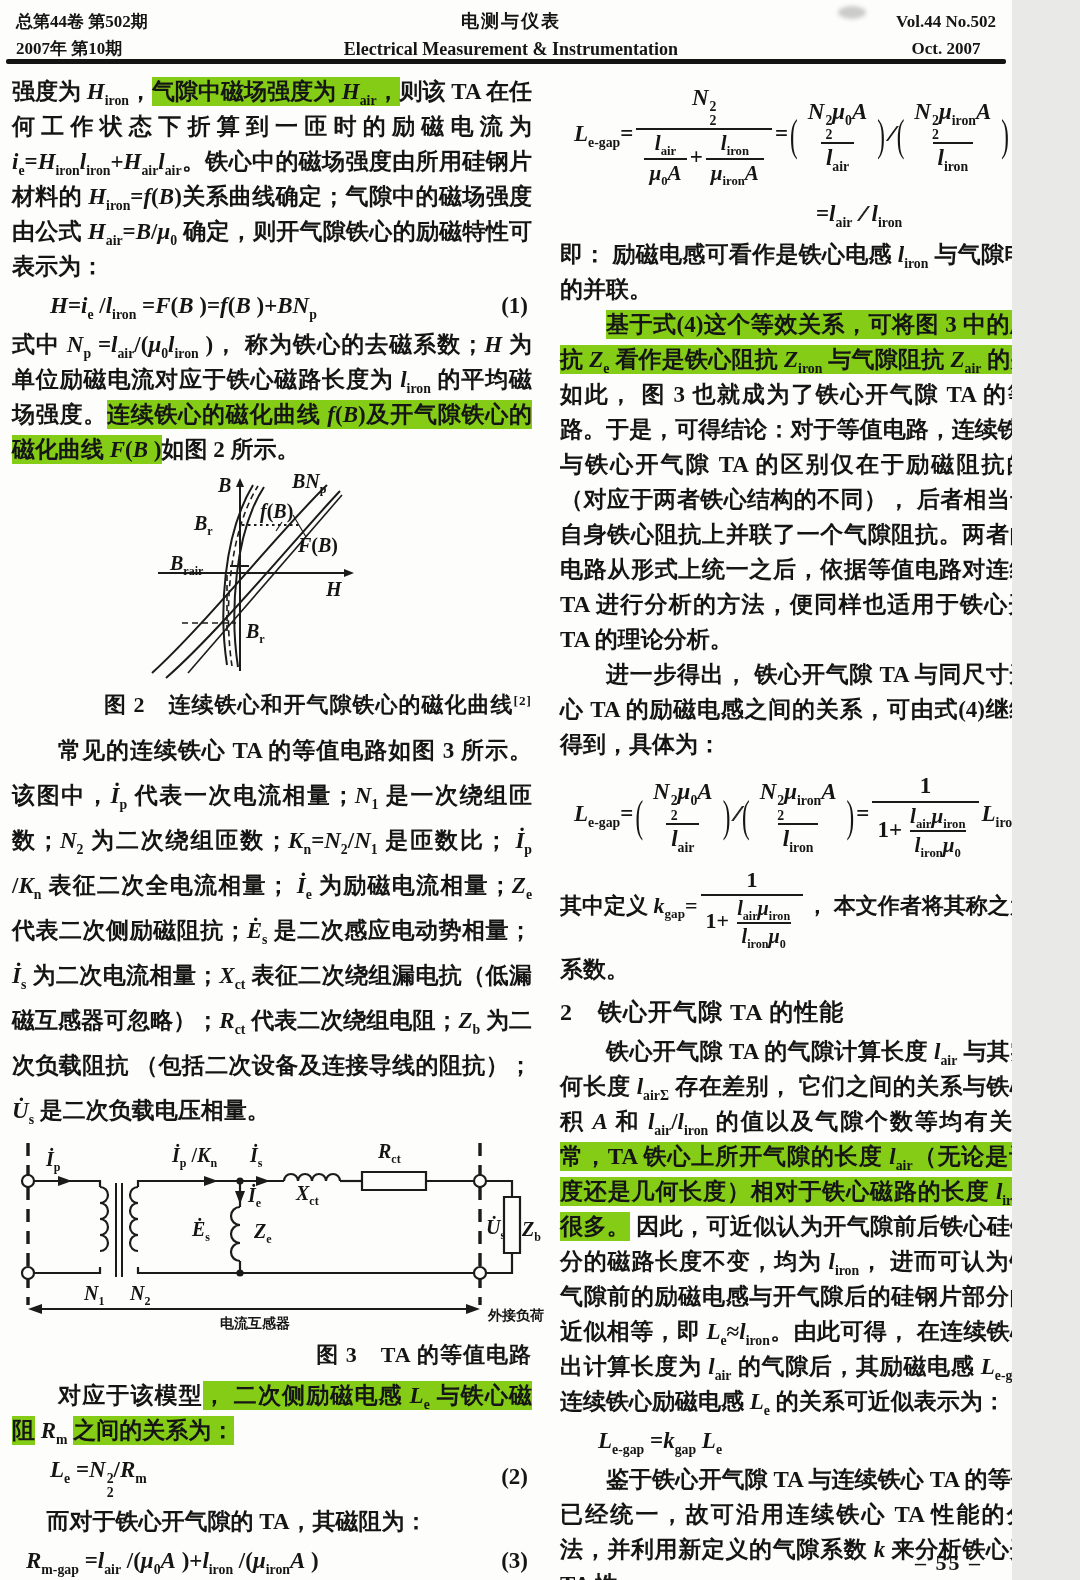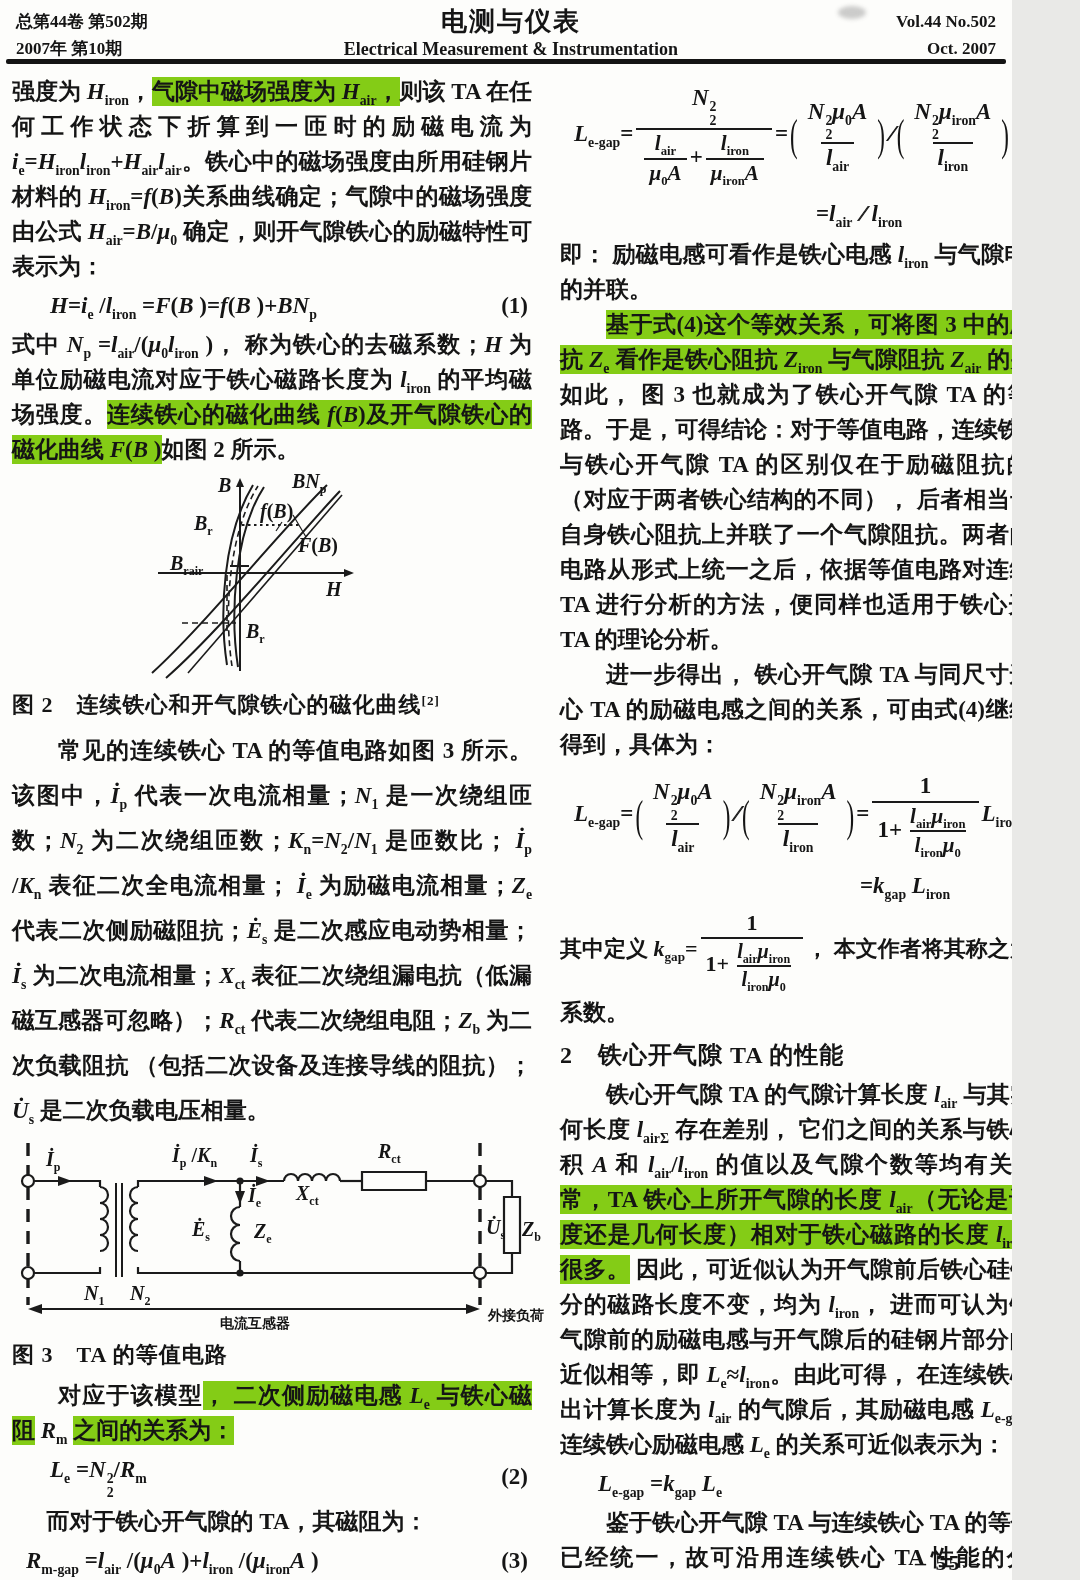--- a/index.html
+++ b/index.html
@@ -6,23 +6,23 @@
   html,body{background:#e9e9e7;}
   .page{position:relative;width:1012px;height:1580px;background:#fdfdfb;overflow:hidden;
         font-family:"Liberation Serif","DejaVu Serif",serif;color:#151515;font-weight:600;}
   i{font-style:italic;}
   sub{font-size:0.6em;vertical-align:-0.4em;line-height:1;}
   sup{font-size:0.6em;vertical-align:0.55em;line-height:1;}
   mark{background:#84cc16;color:inherit;padding:2px 0;}
   
   .hdr{position:absolute;top:8px;left:16px;right:16px;display:flex;justify-content:space-between;font-weight:700;}
   .hdr-left div,.hdr-right div{font-size:17px;line-height:27px;}
-  .hdr-right{text-align:right;margin-left:22px;}
+  .hdr-right{text-align:center;margin-left:22px;}
   .hdr-center{text-align:center;}
-  .hdr-center .cn{font-size:26px;line-height:27px;letter-spacing:2px;}
+  .hdr-center .cn{font-size:18px;line-height:27px;letter-spacing:2px;}
   .hdr-center .en{font-size:18px;line-height:28px;}
   .rule{position:absolute;top:59px;left:6px;right:6px;height:5px;background:#141414;border-radius:2px;}
   .smudge{position:absolute;left:838px;top:6px;width:28px;height:13px;background:#8f8f8f;opacity:.45;border-radius:50%;filter:blur(2px);}
   
   .cols{position:absolute;top:74px;left:12px;display:flex;gap:28px;}
   .col{width:520px;font-size:23px;line-height:35px;text-align:justify;}
   .col p{margin:0;}
   .indent{text-indent:2em;}
   .indent15{text-indent:1.5em;}
   .p3{line-height:45px;margin-top:4px;}
@@ -40,21 +40,21 @@
   .disp{margin:10px 0 6px 0;}
   .drow{padding-left:14px;white-space:nowrap;}
   .drow2{display:flex;align-items:center;margin-top:8px;}
   .drow2 .lead4{margin-left:256px;white-space:nowrap;}
   .drow2 .lead5{margin-left:300px;white-space:nowrap;}
   .drow2 .en2{margin-left:auto;padding-right:4px;}
   .kdef{white-space:nowrap;font-size:22px;margin:6px 0 2px 0;}
   .h2{font-size:24px;font-weight:700;margin:8px 0 4px 0;letter-spacing:1px;}
   
   figure{margin:0;}
-  .figcap{text-align:left;font-size:22px;font-weight:700;letter-spacing:1px;margin:2px 0 6px 0;}
+  .figcap{text-align:right;font-size:22px;font-weight:700;letter-spacing:1px;margin:2px 0 6px 0;}
   .canvas2{position:relative;width:400px;height:212px;margin:6px 0 0 118px;overflow:visible;}
   .canvas3{position:relative;width:520px;height:198px;margin:4px 0 0 0;overflow:visible;}
   .flb{position:absolute;font-size:20px;line-height:1;white-space:nowrap;font-weight:700;}
   .flb-sm{position:absolute;font-size:14px;line-height:1;white-space:nowrap;font-weight:700;}
   svg{position:absolute;left:0;top:0;overflow:visible;}
   svg path,svg line,svg rect,svg circle{vector-effect:non-scaling-stroke;}
   
   .wm{position:absolute;left:778px;top:1490px;display:flex;align-items:center;gap:8px;z-index:5;pointer-events:none;}
   .wm-logo{width:40px;height:40px;border:3px solid rgba(150,154,156,.75);border-radius:50%;position:relative;}
   .wm-logo::after{content:"";position:absolute;left:9px;top:9px;width:16px;height:16px;border:2px solid rgba(150,154,156,.6);border-radius:50%;}
@@ -266,24 +266,20 @@
                   <span>2</span>
                 </span><i>μ</i><sub>iron</sub><i>A</i></span>
               <span class="de"><i>l</i><sub>iron</sub></span>
             </span><span class="bp">)</span>=<span class="fr">
               <span class="nu">1</span>
               <span class="de">1+<span class="fr">
                   <span class="nu"><i>l</i><sub>air</sub><i>μ</i><sub>iron</sub></span>
                   <span class="de"><i>l</i><sub>iron</sub><i>μ</i><sub>0</sub></span>
                 </span></span>
             </span><i>L</i><sub>iron</sub></div>
-        <div class="drow2">
-          <span class="lead5">=<i>k</i><sub>gap</sub> <i>L</i><sub>iron</sub></span>
-          <span class="en2">(5)</span>
-        </div>
       </div>
 
       <div class="kdef">其中定义 <i>k</i><sub>gap</sub>=<span class="fr">
             <span class="nu">1</span>
             <span class="de">1+<span class="fr">
                 <span class="nu"><i>l</i><sub>air</sub><i>μ</i><sub>iron</sub></span>
                 <span class="de"><i>l</i><sub>iron</sub><i>μ</i><sub>0</sub></span>
               </span></span>
           </span>， 本文作者将其称之为气隙</div>
       <p>系数。</p>

